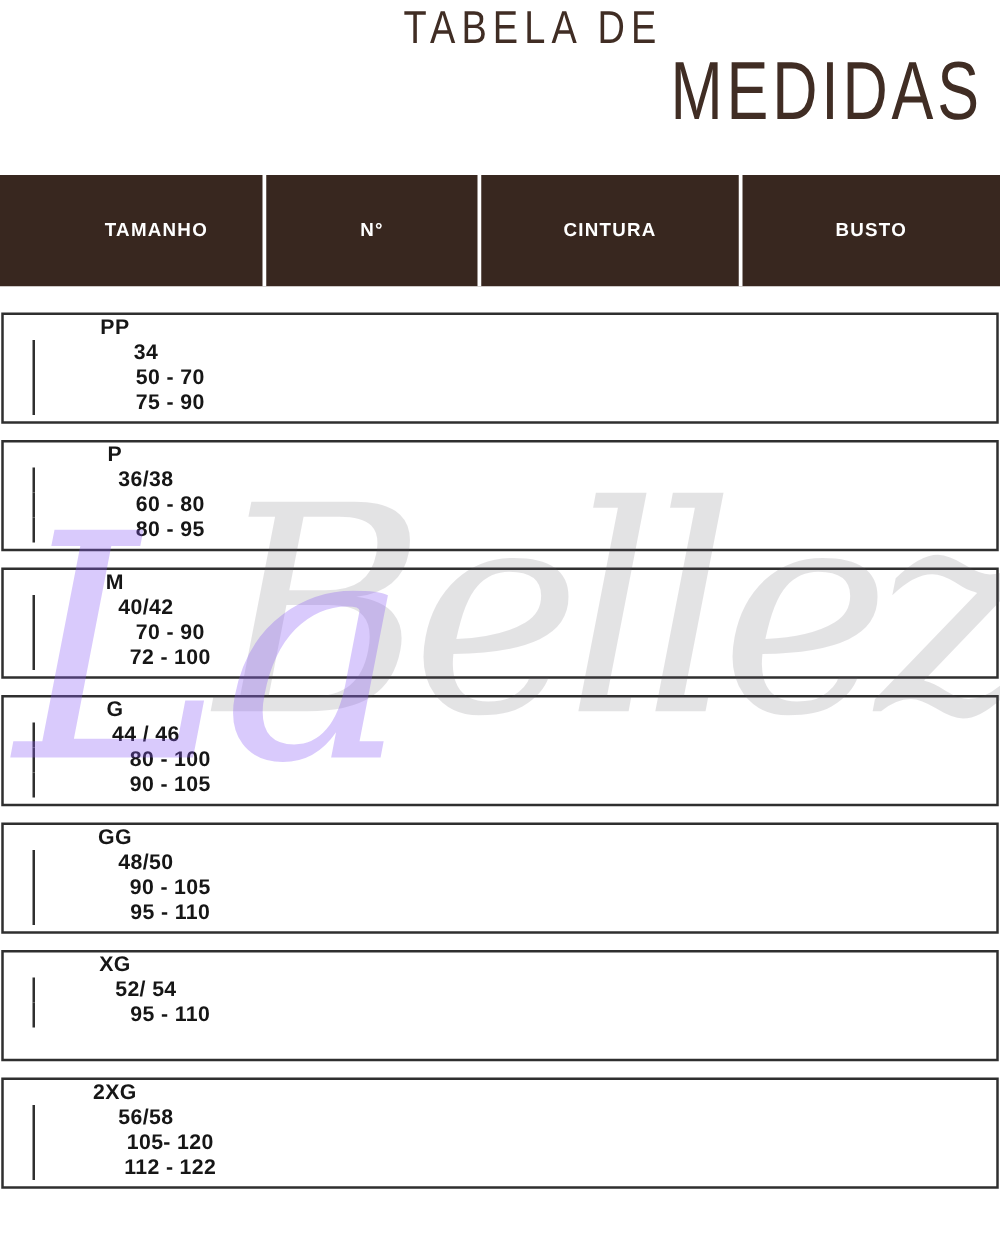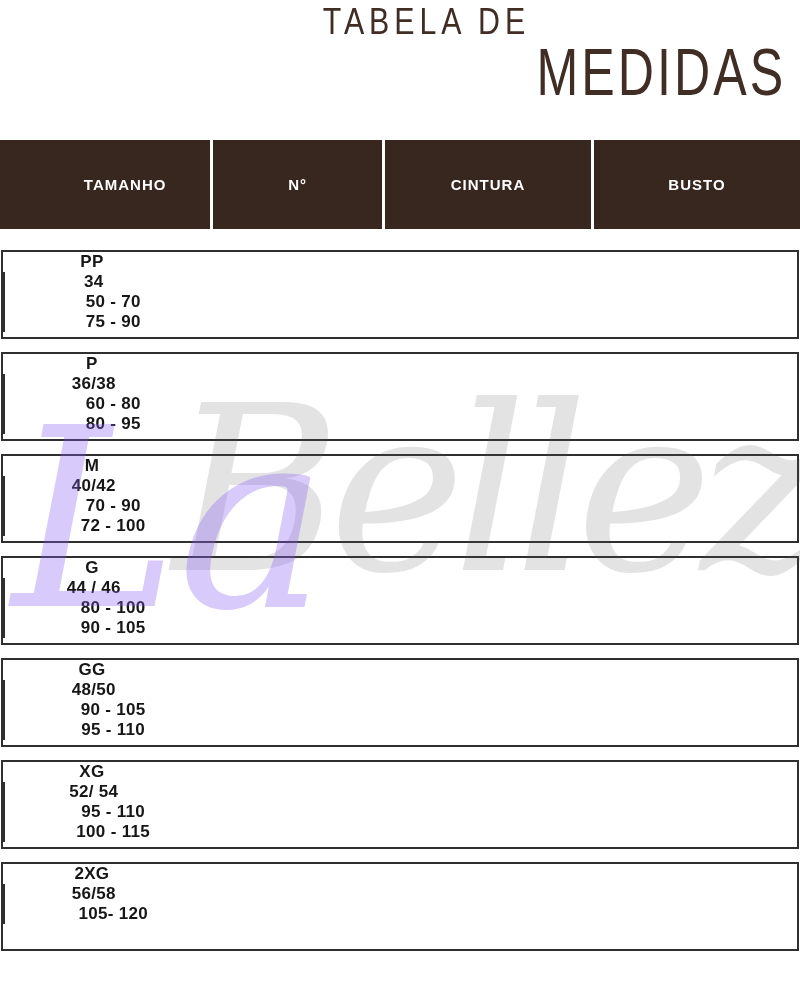--- a/index.html
+++ b/index.html
@@ -97,20 +97,21 @@
     align-items: center;
     justify-content: center;
     box-sizing: border-box;
     font-weight: bold;
     font-size: 17px;
     color: #161616;
     letter-spacing: 0.3px;
   }
   .data-cell + .data-cell {
     border-left: 2px solid #2f2f2f;
+    margin-left: 23px;
   }
 
   
   .watermark {
     position: absolute;
     top: 410px;
     left: 0;
     width: 800px;
     height: 300px;
     z-index: 3;
@@ -192,27 +193,27 @@
     <div class="data-cell col-1">GG</div>
     <div class="data-cell col-2">48/50</div>
     <div class="data-cell col-3">90 - 105</div>
     <div class="data-cell col-4">95 - 110</div>
   </div>
 
   <div class="data-row">
     <div class="data-cell col-1">XG</div>
     <div class="data-cell col-2">52/ 54</div>
     <div class="data-cell col-3">95 - 110</div>
-    <div class="data-cell col-4">100 - 115</div>
   </div>
 
   <div class="data-row">
     <div class="data-cell col-1">2XG</div>
     <div class="data-cell col-2">56/58</div>
     <div class="data-cell col-3">105- 120</div>
+    <div class="data-cell col-4">112 - 122</div>
   </div>
 
 </div>
 
 <div class="watermark">
   <span class="wm-serif">Bellezy</span>
   <span class="wm-script">La</span>
 </div>
 
 </body></html>

